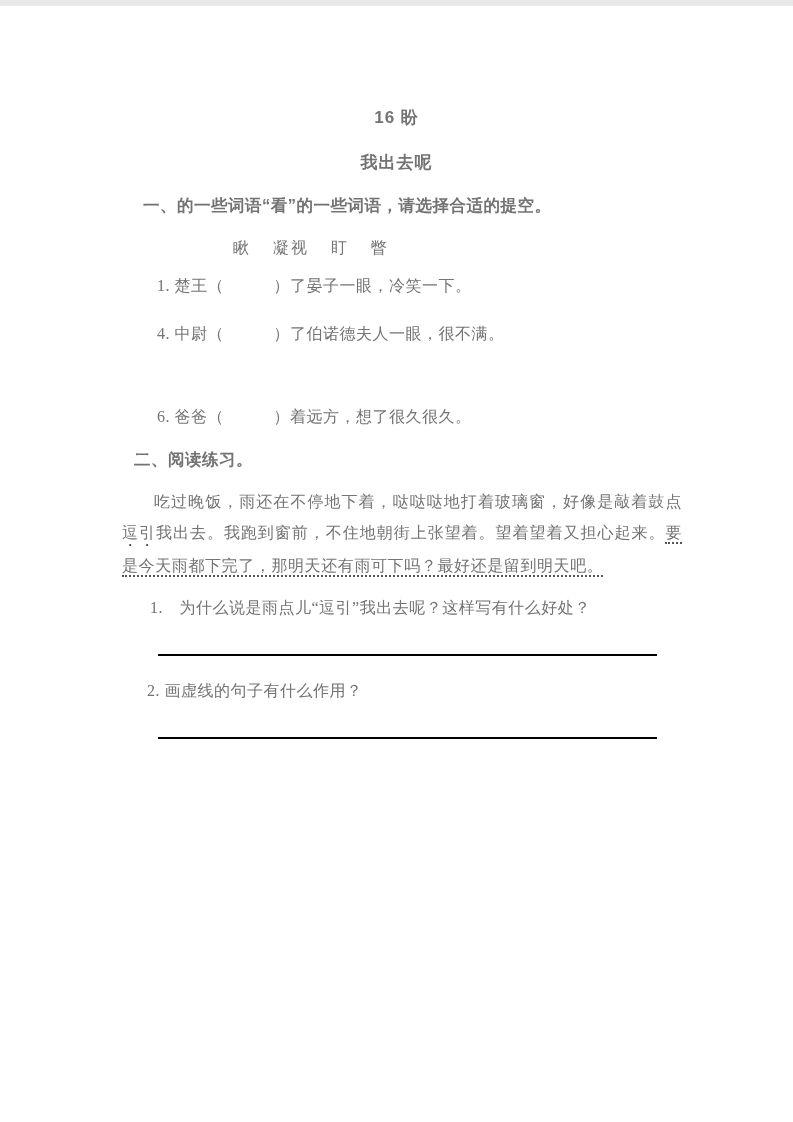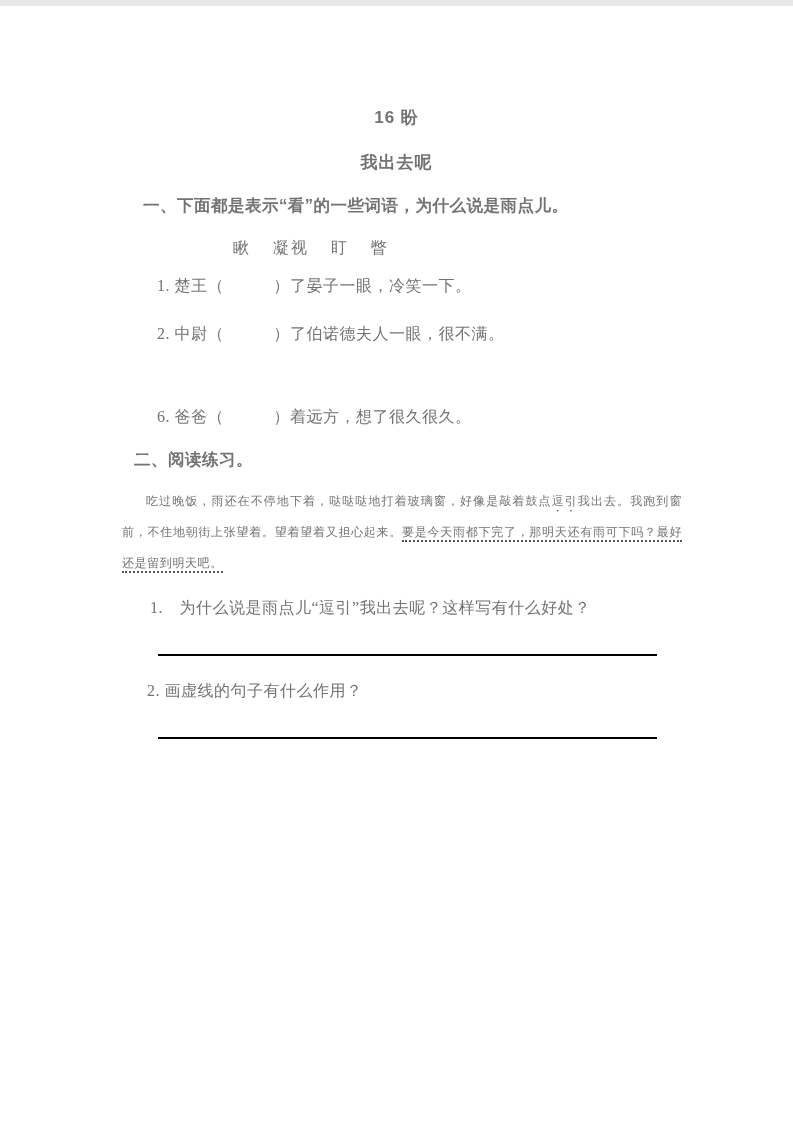--- a/index.html
+++ b/index.html
@@ -55,21 +55,21 @@
     letter-spacing: 0.5px;
   }
   .item-1 { top: 270px; }
   .item-2 { top: 318px; }
   .item-3 { top: 360px; }
   .item-4 { top: 401px; }
   .sec2-heading { left: 134px; top: 443px; }
   .passage {
     left: 122px; top: 480px;
     width: 560px;
-    font-size: 12px;
+    font-size: 16px;
     line-height: 31px;
     letter-spacing: 0.6px;
     text-indent: 2em;
     text-align: justify;
   }
   .emphasis-word {
     -webkit-text-emphasis: filled dot #333;
     -webkit-text-emphasis-position: under right;
     text-emphasis: filled dot #333;
     text-emphasis-position: under right;
@@ -95,31 +95,31 @@
 </style>
 </head>
 <body>
 
 <div class="page">
 
   <div class="abs doc-title">16 盼</div>
 
   <div class="abs doc-subtitle">我出去呢</div>
 
-  <div class="abs sec-heading sec1-heading">一、下面都是表示“看”的一些词语，为什么说是雨点儿。</div>
+  <div class="abs sec-heading sec1-heading">一、的一些词语“看”的一些词语，请选择合适的提空。</div>
 
   <div class="abs word-bank">
     <span class="word">瞅</span>
     <span class="word">凝视</span>
     <span class="word">盯</span>
     <span class="word">瞥</span>
   </div>
 
   <div class="abs fill-item item-1">1. 楚王（　　　）了晏子一眼，冷笑一下。</div>
-  <div class="abs fill-item item-2">2. 中尉（　　　）了伯诺德夫人一眼，很不满。</div>
+  <div class="abs fill-item item-2">4. 中尉（　　　）了伯诺德夫人一眼，很不满。</div>
   <div class="abs fill-item item-4">6. 爸爸（　　　）着远方，想了很久很久。</div>
 
   <div class="abs sec-heading sec2-heading">二、阅读练习。</div>
 
   <div class="abs passage"><span>吃过晚饭，雨还在不停地下着，哒哒哒地打着玻璃窗，好像是敲着鼓点</span><span class="emphasis-word">逗引</span><span>我出去。我跑到窗前，不住地朝街上张望着。望着望着又担心起来。</span><span class="dashed-underline">要是今天雨都下完了，那明天还有雨可下吗？最好还是留到明天吧。</span></div>
 
   <div class="abs question question-1">1.　为什么说是雨点儿“逗引”我出去呢？这样写有什么好处？</div>
 
   <div class="abs answer-line answer-line-1"></div>
 

